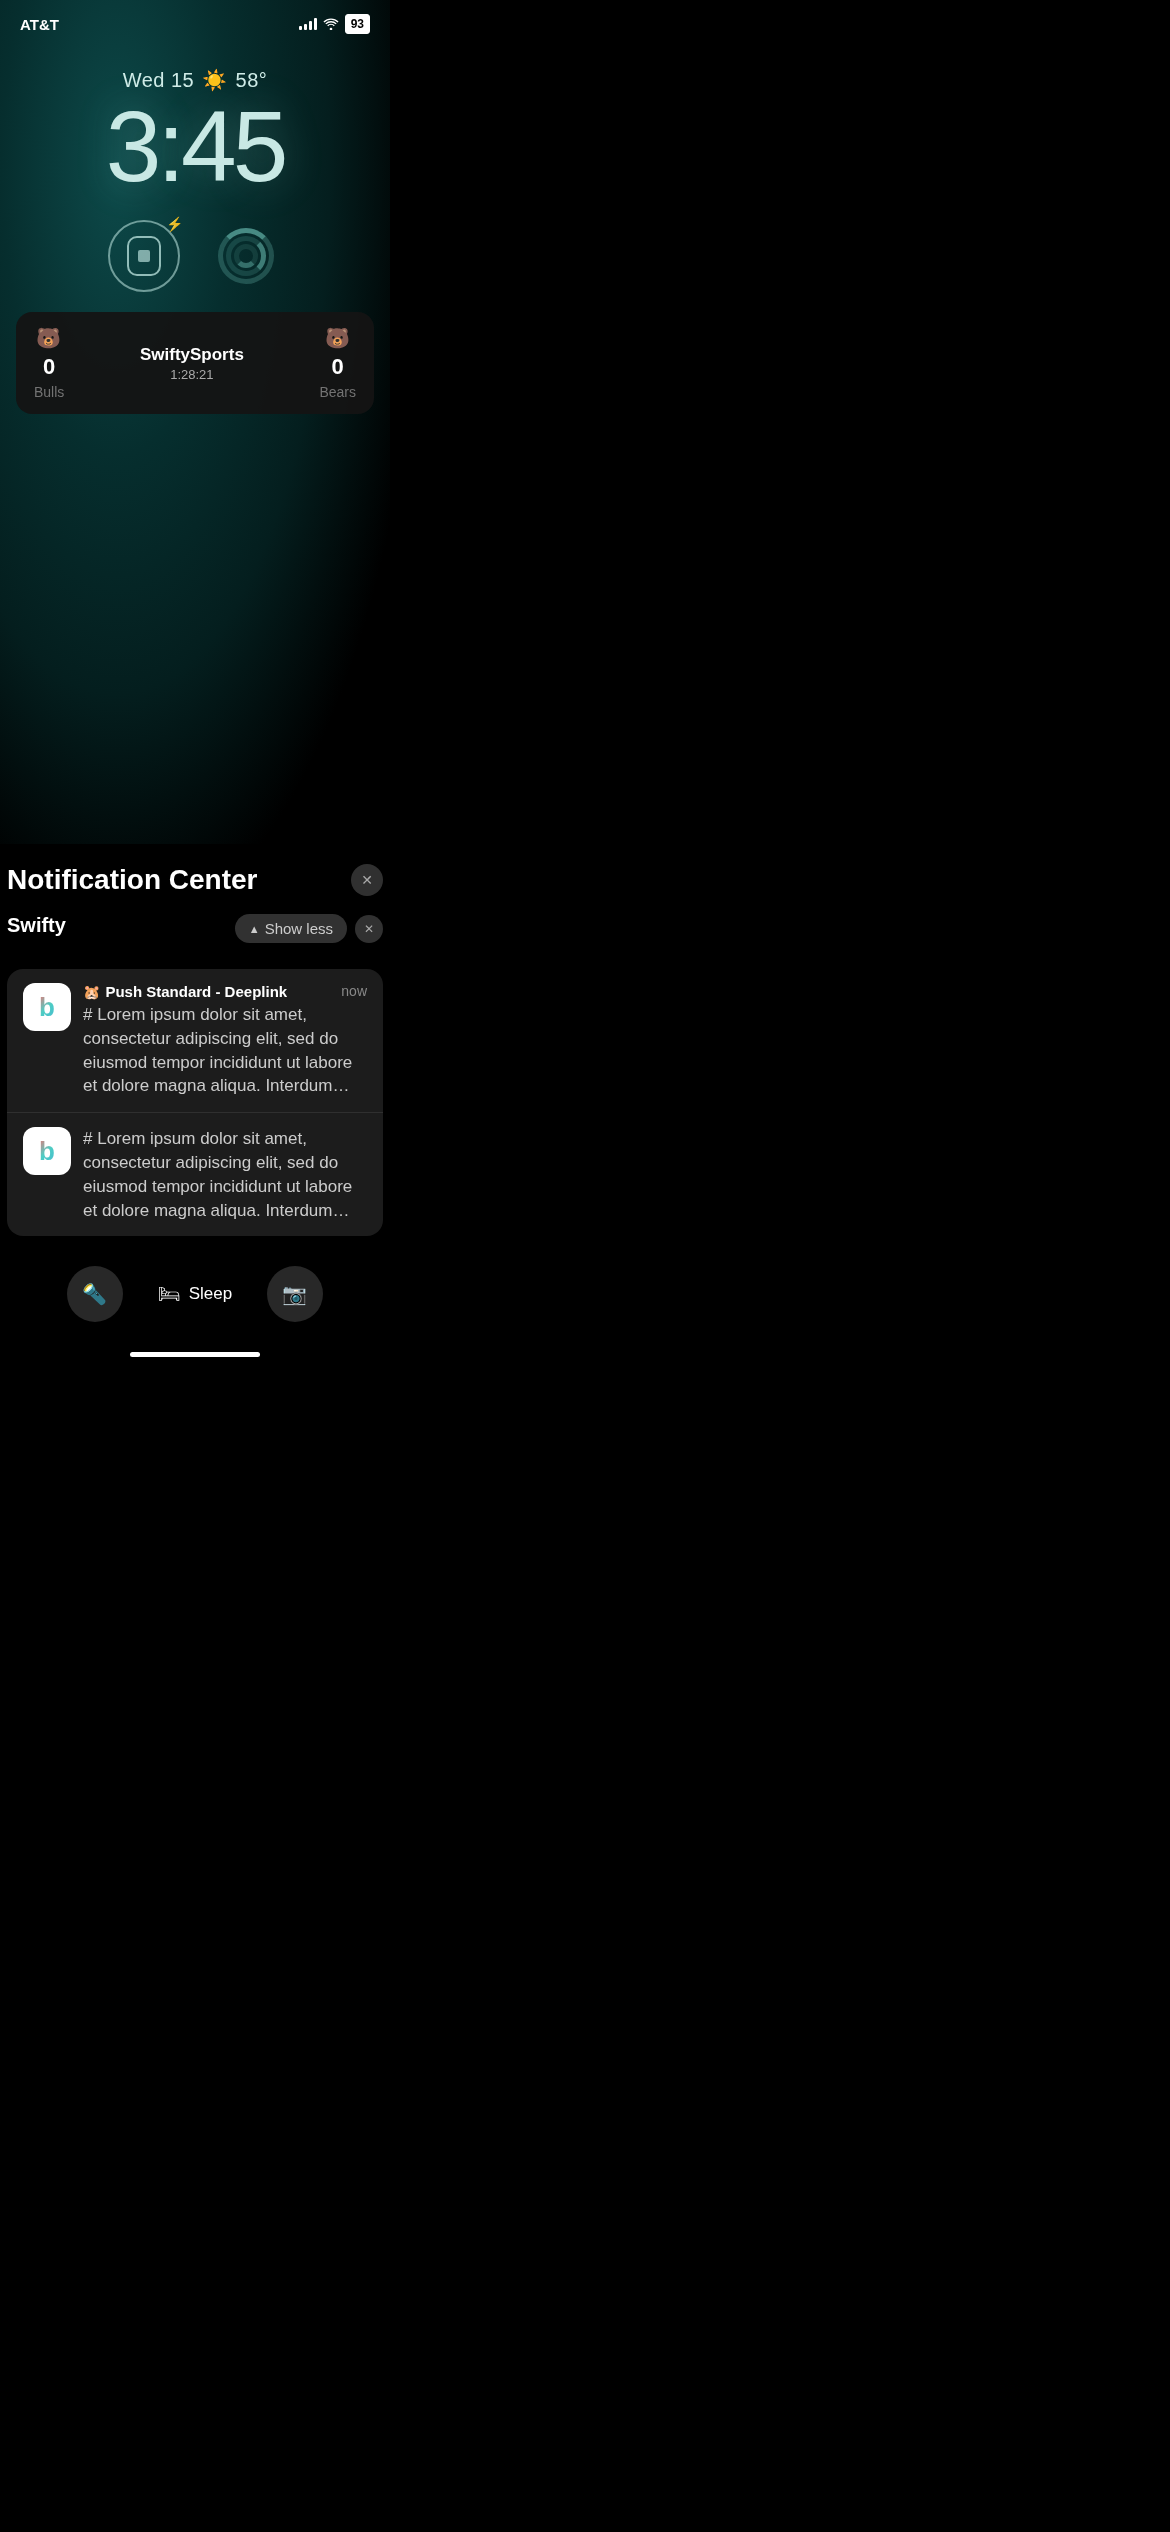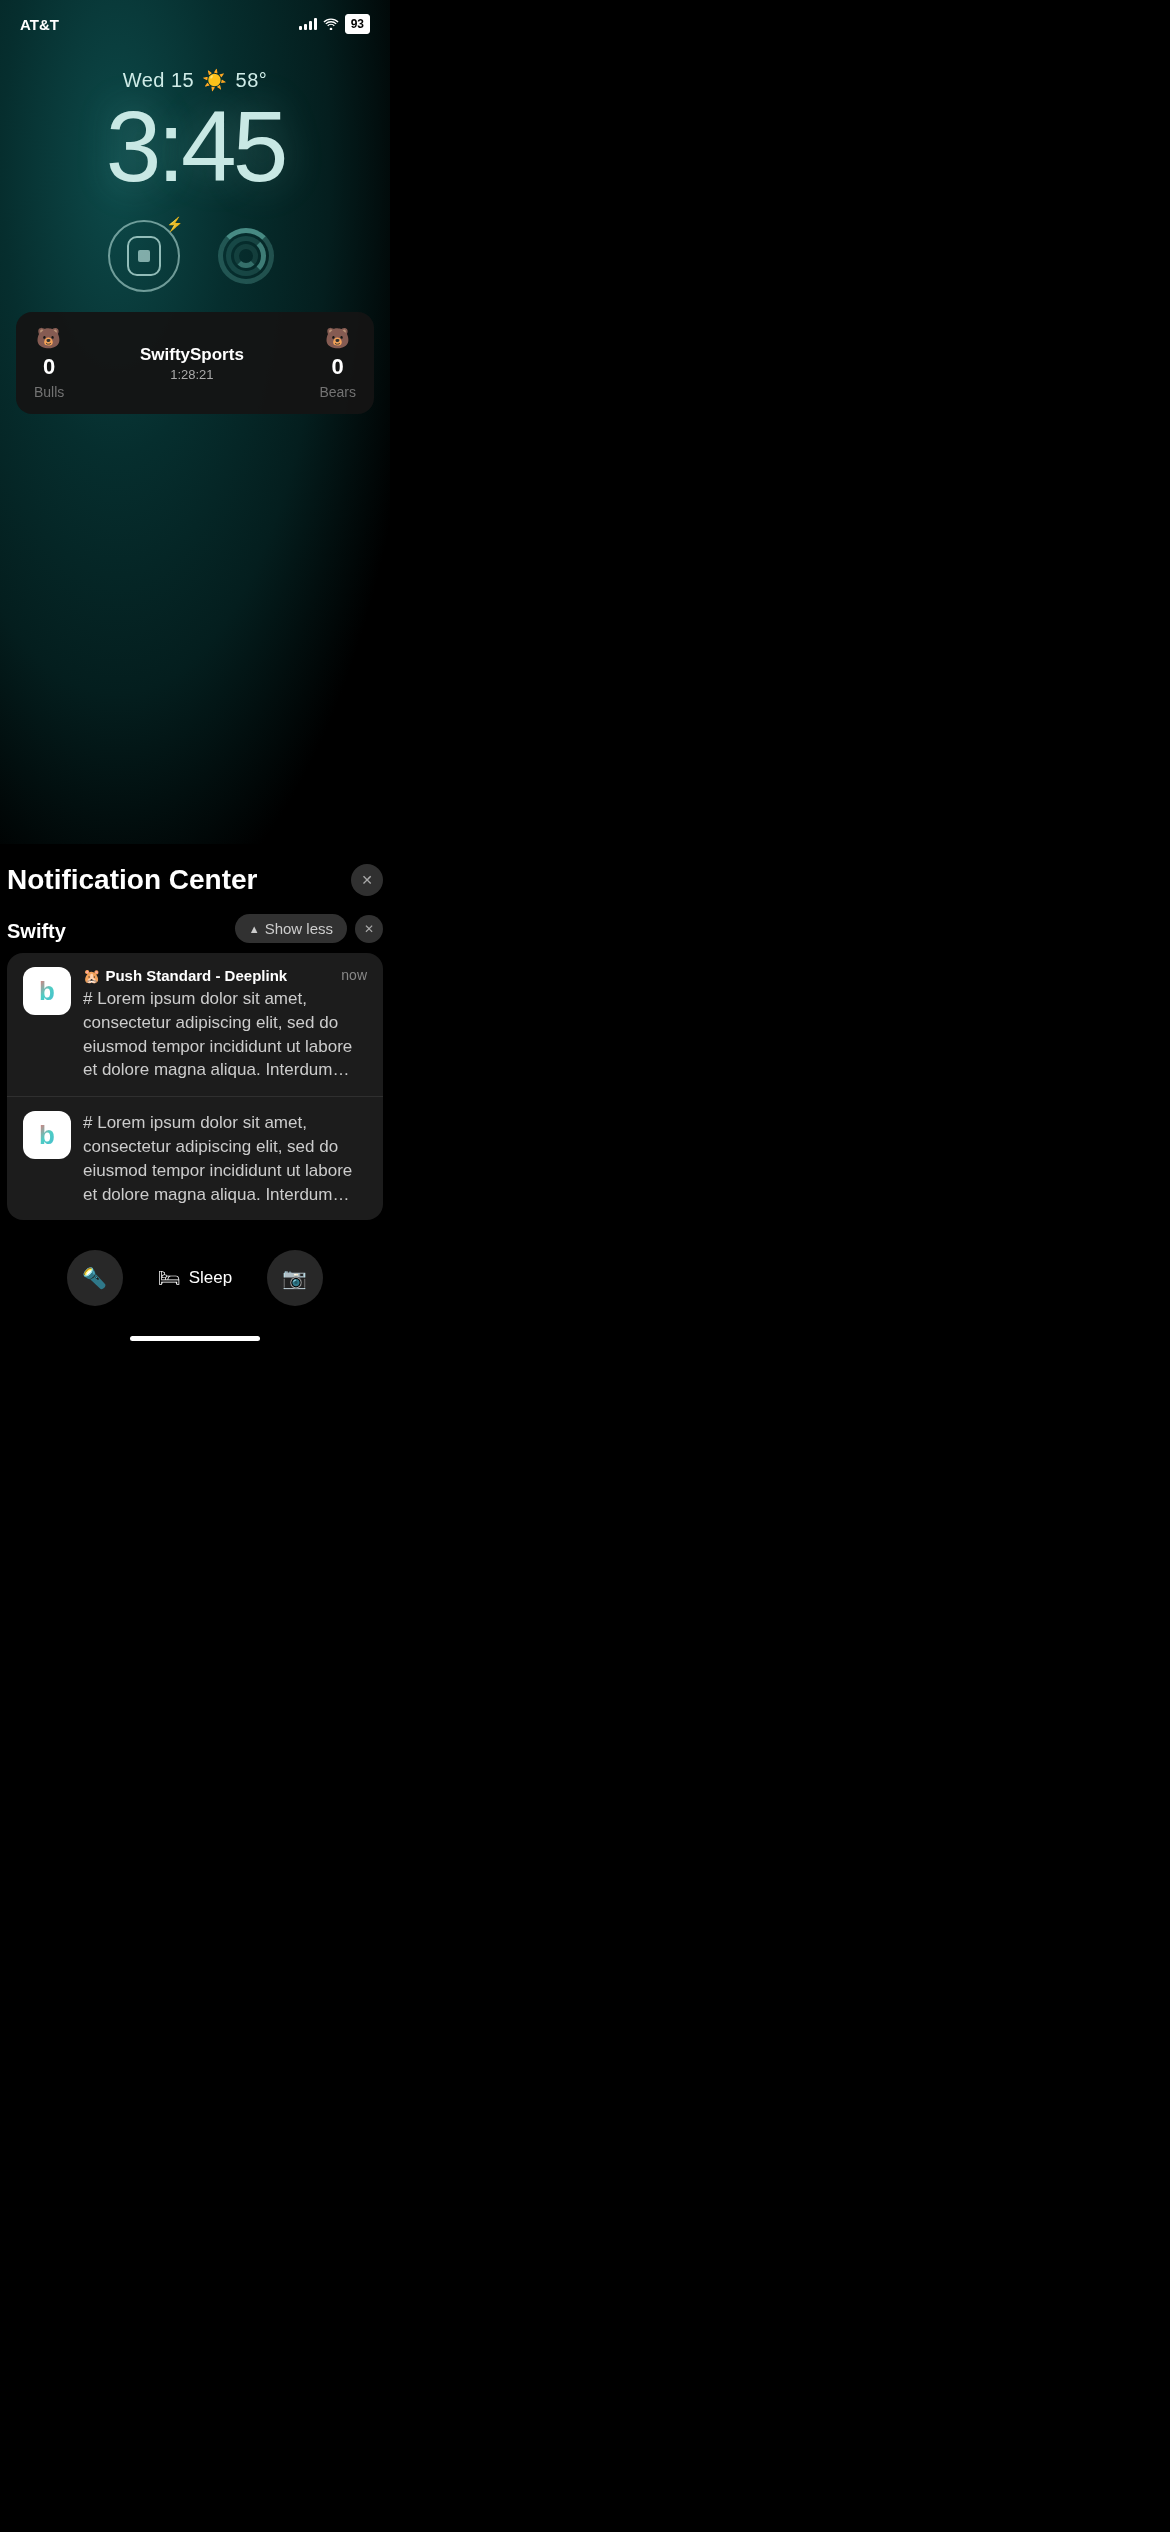--- a/index.html
+++ b/index.html
@@ -259,22 +259,22 @@
       justify-content: center;
       color: #aaa;
       font-size: 14px;
       cursor: pointer;
     }
 
     
     .notif-group-header {
       display: flex;
       justify-content: space-between;
-      align-items: flex-end;
-      margin-bottom: 10px;
+      align-items: flex-start;
+      margin-bottom: 26px;
     }
 
     .notif-group-name {
       color: #fff;
       font-size: 20px;
       font-weight: 700;
     }
 
     .notif-group-actions {
       display: flex;

